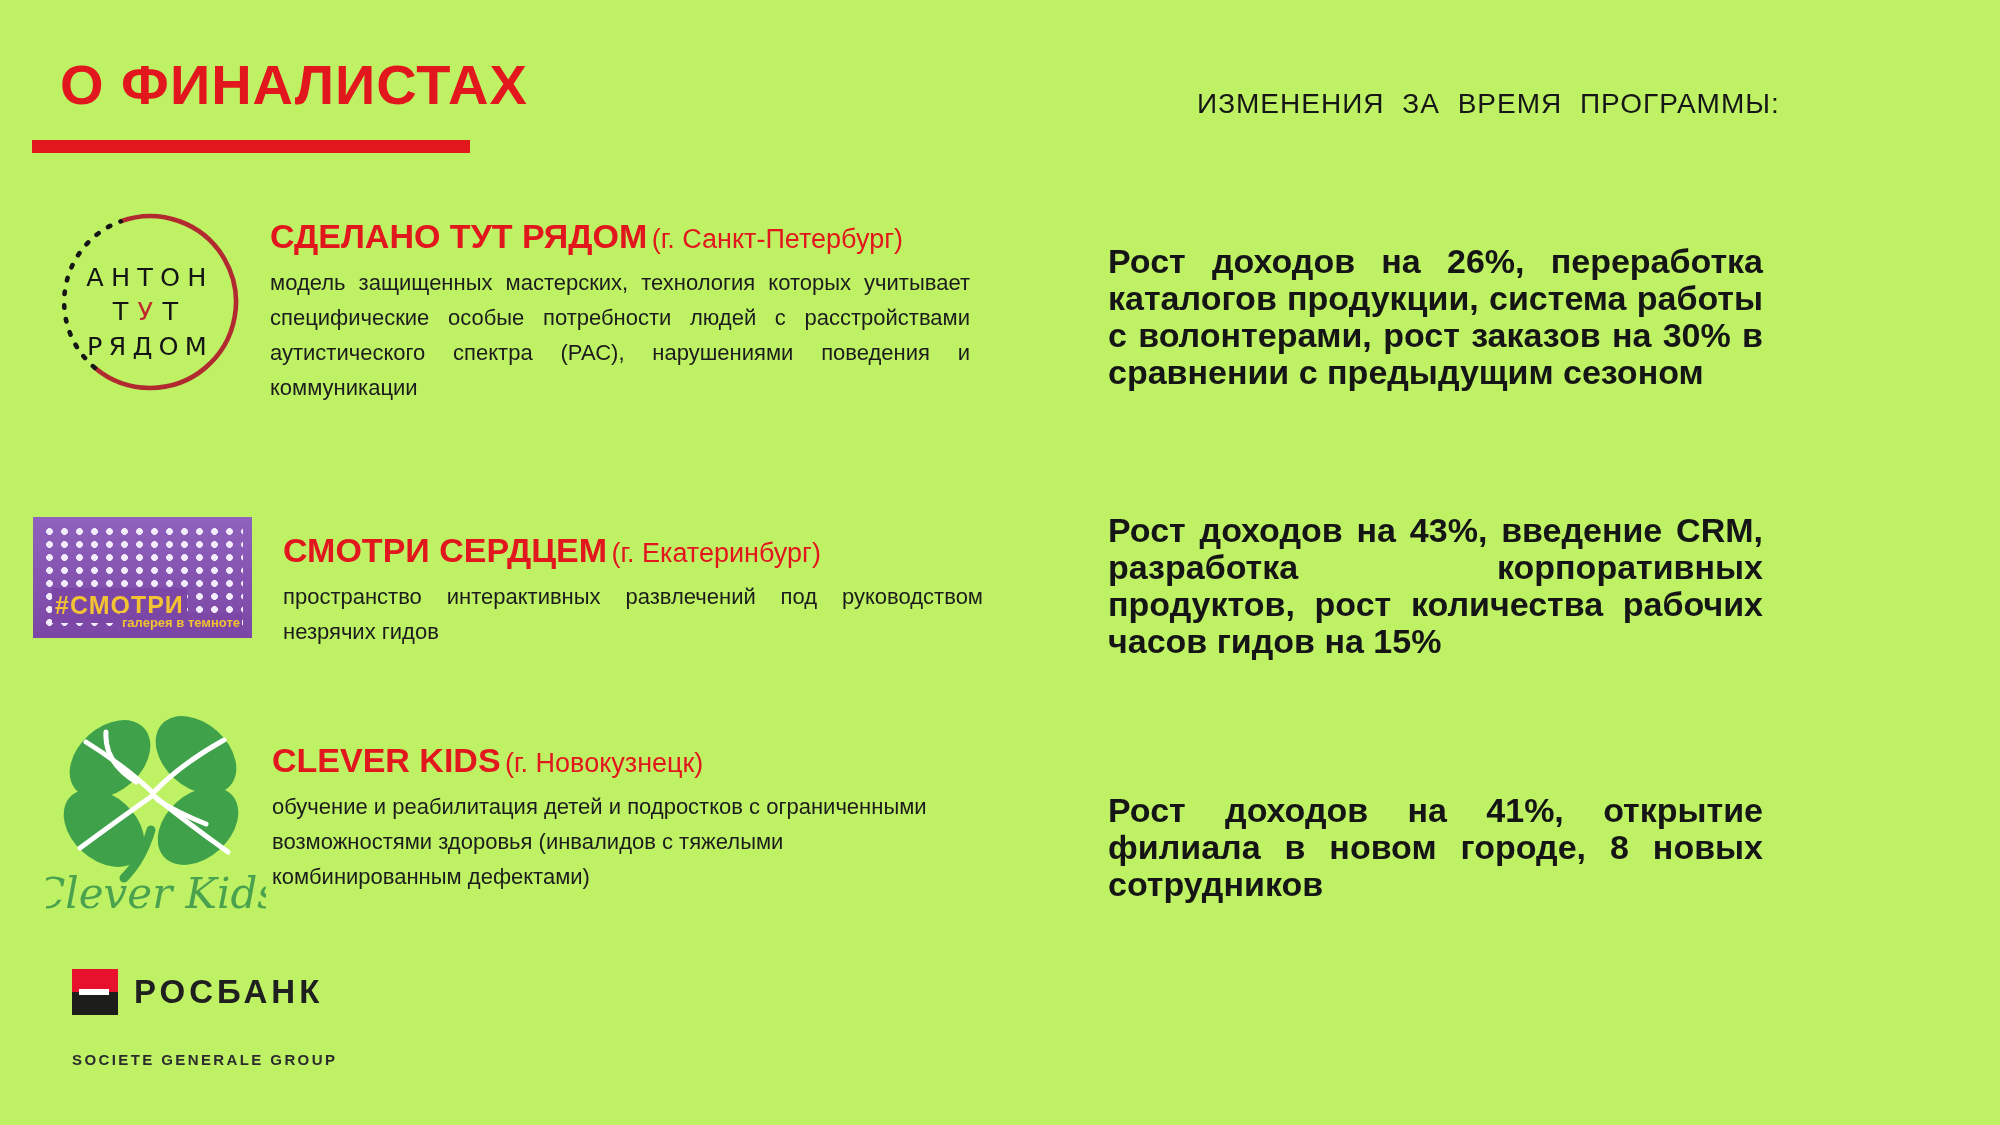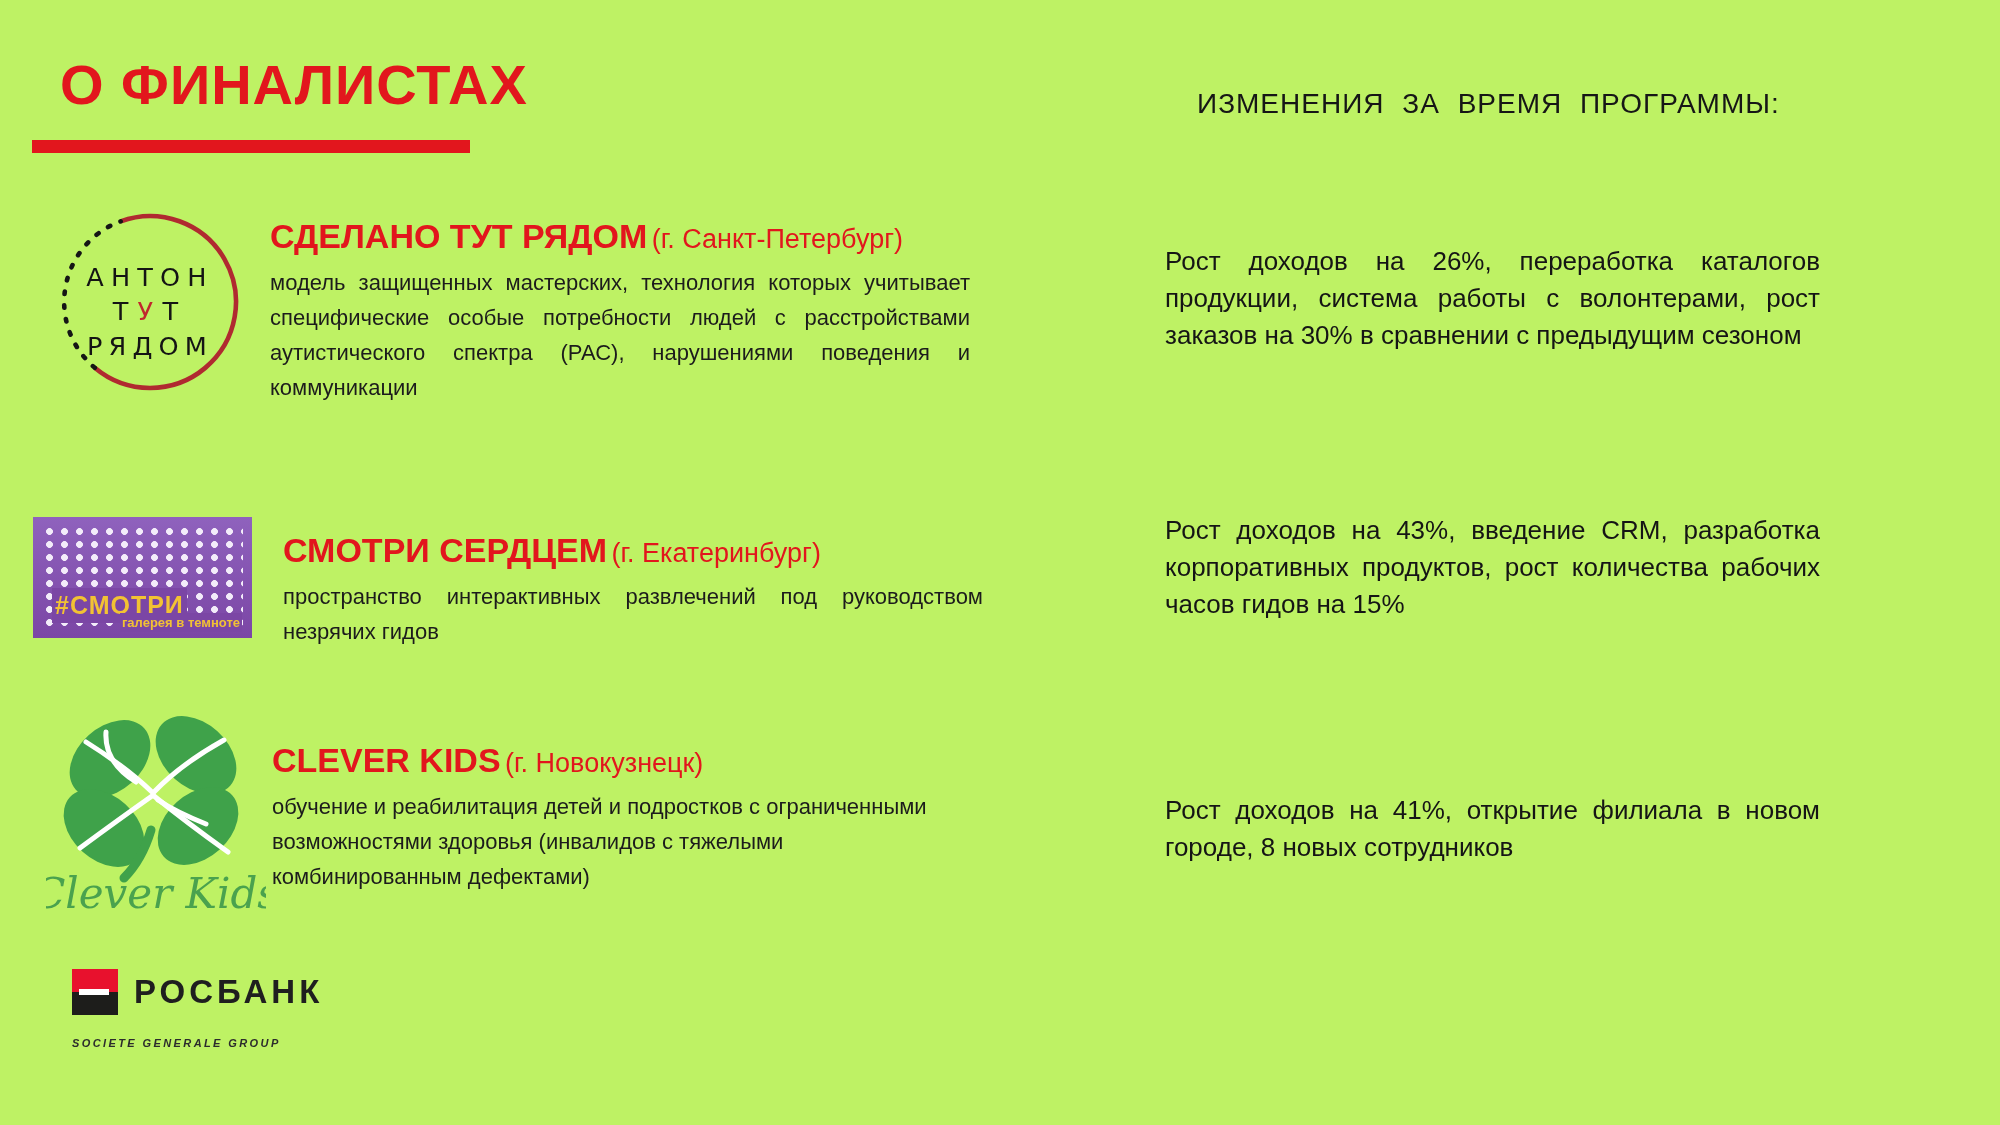--- a/index.html
+++ b/index.html
@@ -35,22 +35,22 @@
   .org-title{font-size:34px;font-weight:bold;color:var(--accent-red,#e2161d);line-height:1.1;white-space:nowrap;}
   .org-city{font-size:27px;font-weight:400;color:var(--accent-red,#e2161d);}
   .org-desc{
     margin-top:10px;width:700px;
     font-size:22px;line-height:35px;color:#1c1c1c;
     text-align:justify;text-align-last:left;
   }
   .org-desc.no-justify{text-align:left;}
 
   .changes-par{
-    position:absolute;left:1165px;width:655px;
-    font-size:26px;font-weight:normal;line-height:37px;color:#151515;
+    position:absolute;left:1108px;width:655px;
+    font-size:34px;font-weight:bold;line-height:37px;color:#151515;
     text-align:justify;text-align-last:left;
   }
 
   
   .logo-anton{position:absolute;left:60px;top:212px;width:180px;height:180px;}
   .logo-anton text{
     font-family:"DejaVu Sans", sans-serif;
     fill:#141414;
   }
 
@@ -87,22 +87,22 @@
   .rosbank-row{display:flex;align-items:center;}
   .sg-square{position:relative;width:46px;height:46px;}
   .sg-red{position:absolute;left:0;top:0;width:46px;height:23px;background:var(--rosbank-red,#e8112d);}
   .sg-black{position:absolute;left:0;top:23px;width:46px;height:23px;background:var(--rosbank-black,#1d1d1b);}
   .sg-bar{position:absolute;left:7px;top:20px;width:30px;height:6px;background:#ffffff;}
   .rosbank-name{
     margin-left:16px;font-size:33px;font-weight:bold;letter-spacing:4px;
     color:#1f1f1f;white-space:nowrap;
   }
   .rosbank-group{
-    margin-top:22px;font-size:11px;font-weight:bold;letter-spacing:2.4px;
-    color:#2c2c2c;white-space:nowrap;font-style:italic;
+    margin-top:36px;font-size:15px;font-weight:bold;letter-spacing:2.4px;
+    color:#2c2c2c;white-space:nowrap;
   }
 </style>
 </head>
 <body>
 
 <div class="slide">
 
   <div class="page-title">О ФИНАЛИСТАХ</div>
   <div class="title-underline"></div>
   <div class="changes-header">ИЗМЕНЕНИЯ ЗА ВРЕМЯ ПРОГРАММЫ:</div>

